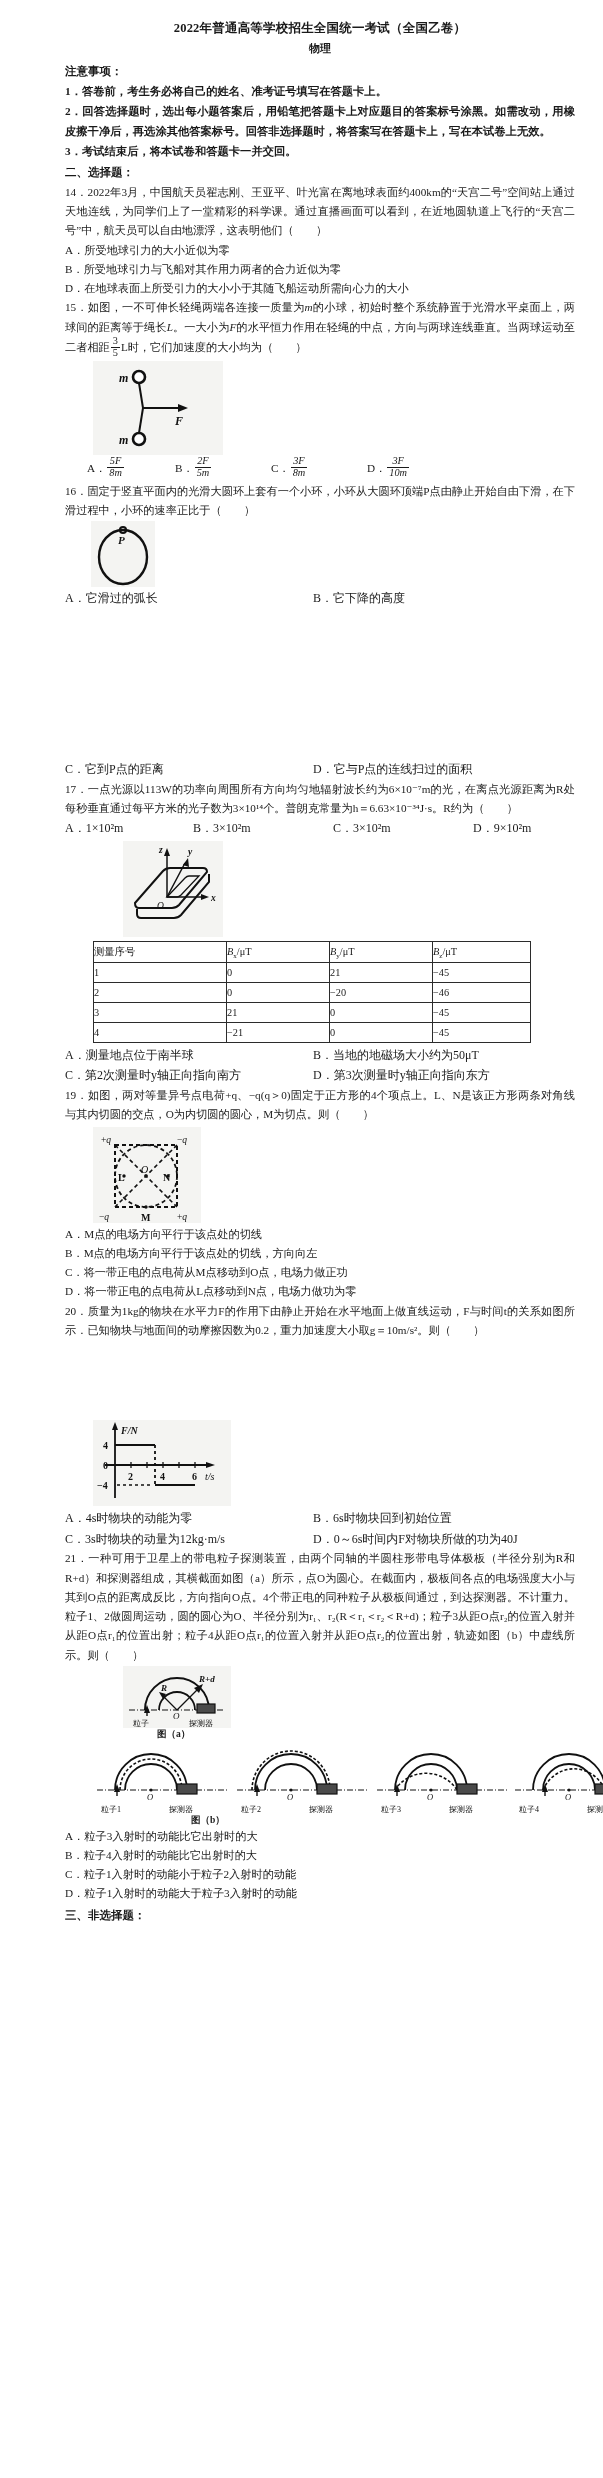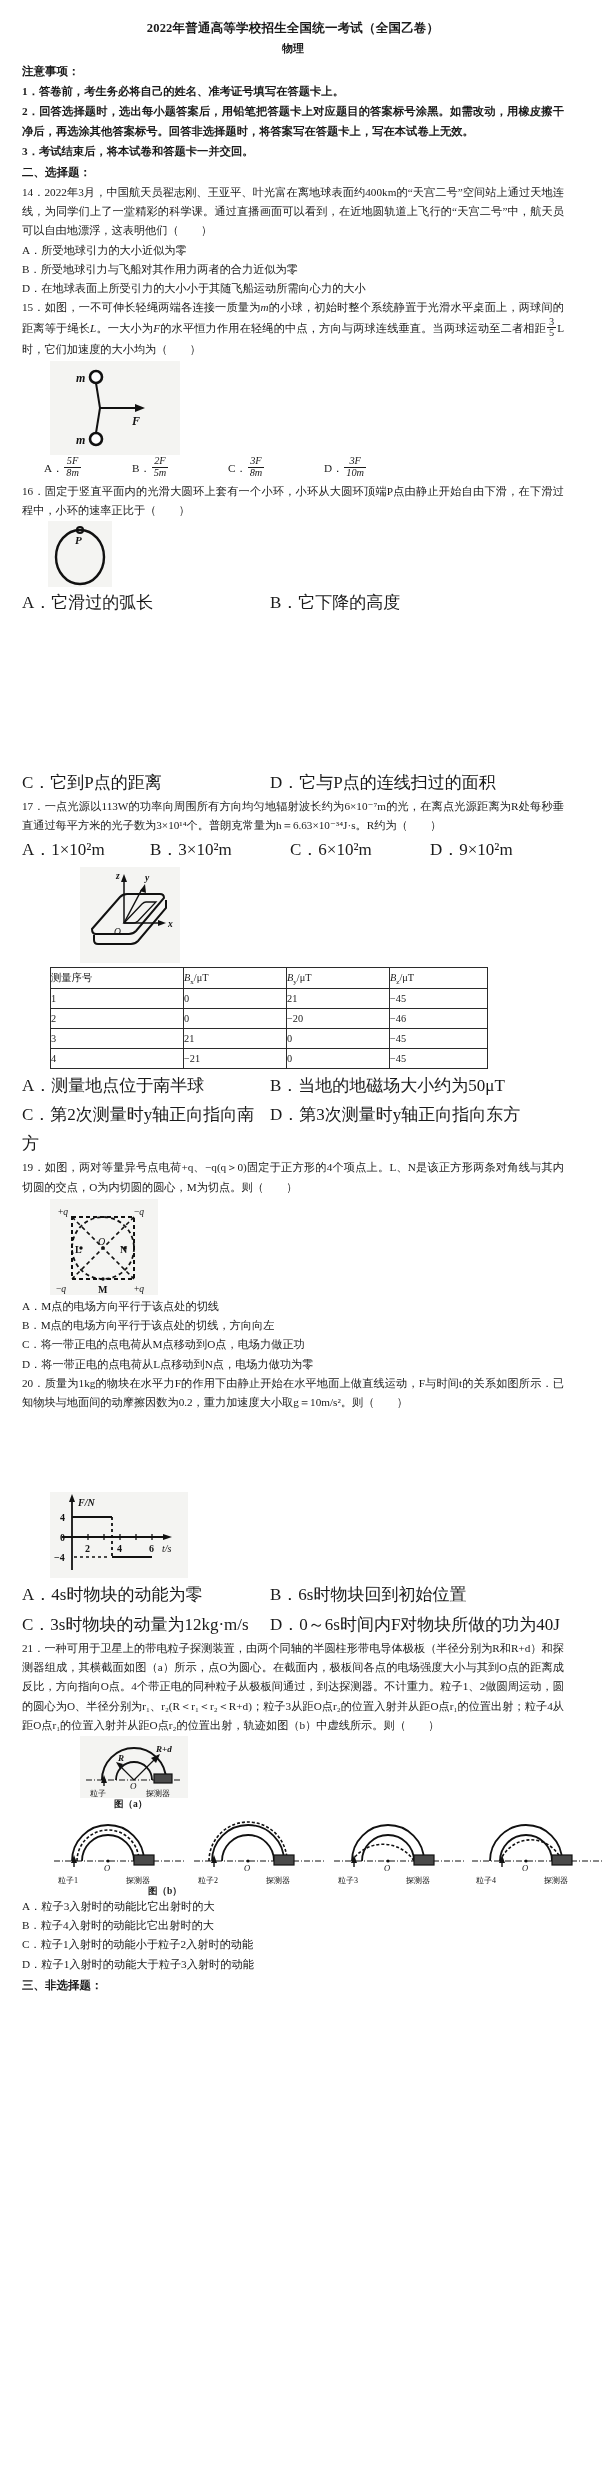--- a/index.html
+++ b/index.html
@@ -16,22 +16,23 @@
     overflow: hidden;
   }
   .page {
     width: 603px;
     height: 2478px;
     position: relative;
     padding: 0;
     box-sizing: border-box;
   }
   .inner {
-    padding: 14px 39px 0 22px;
+    padding: 14px 28px 0 22px;
     box-sizing: border-box;
+    margin-left: 43px;
   }
   .title {
     text-align: center;
     font-weight: bold;
     font-size: 12.5px;
     letter-spacing: 0.2px;
     line-height: 1.6;
     margin: 4px 0 0 0;
   }
   .subtitle {
@@ -120,21 +121,21 @@
     border: 1px solid #2b2b2b;
     text-align: left;
     padding: 2px 0;
     font-weight: normal;
   }
   table.meas th { padding: 3px 0; }
   table.meas td { height: 15px; }
 
   .two-col {
     display: flex;
-    font-size: 17px;
+    font-size: 12px;
     line-height: 1.72;
   }
   .two-col .c1 { width: 248px; }
   .two-col .c2 { flex: 1; }
 
   .spacer-lg { height: 150px; }
   .spacer-md { height: 78px; }
 
   svg { display: block; }
 </style>
@@ -228,21 +229,21 @@
 
   <div class="two-col">
     <span class="c1">C．它到P点的距离</span>
     <span class="c2">D．它与P点的连线扫过的面积</span>
   </div>
 
   <p class="q">17．一点光源以113W的功率向周围所有方向均匀地辐射波长约为6×10⁻⁷m的光，在离点光源距离为R处每秒垂直通过每平方米的光子数为3×10¹⁴个。普朗克常量为h＝6.63×10⁻³⁴J·s。R约为（　　）</p>
   <div class="two-col">
     <span style="width:128px;">A．1×10²m</span>
     <span style="width:140px;">B．3×10²m</span>
-    <span style="width:140px;">C．6×10²m</span>
+    <span style="width:140px;">C．3×10²m</span>
     <span>D．9×10²m</span>
   </div>
 
 
   <div class="fig" style="width:100px;height:96px;margin:2px 0 2px 58px;">
     <svg width="100" height="96" viewBox="0 0 100 96">
       <g stroke="#111" fill="none" stroke-width="2">
         <path d="M12 62 L40 30 Q43 27 47 27 L80 27 Q84 27 84 31 L56 64 Q53 67 49 67 L16 67 Q12 67 12 62 Z"></path>
         <path d="M14 68 L14 73 Q14 77 18 77 L51 77 Q55 77 58 74 L86 41 L86 33"></path>
         <path d="M44 56 L62 37 Q64 35 66 35 L76 35 L58 54 Q56 56 54 56 Z" stroke-width="1.3"></path>

